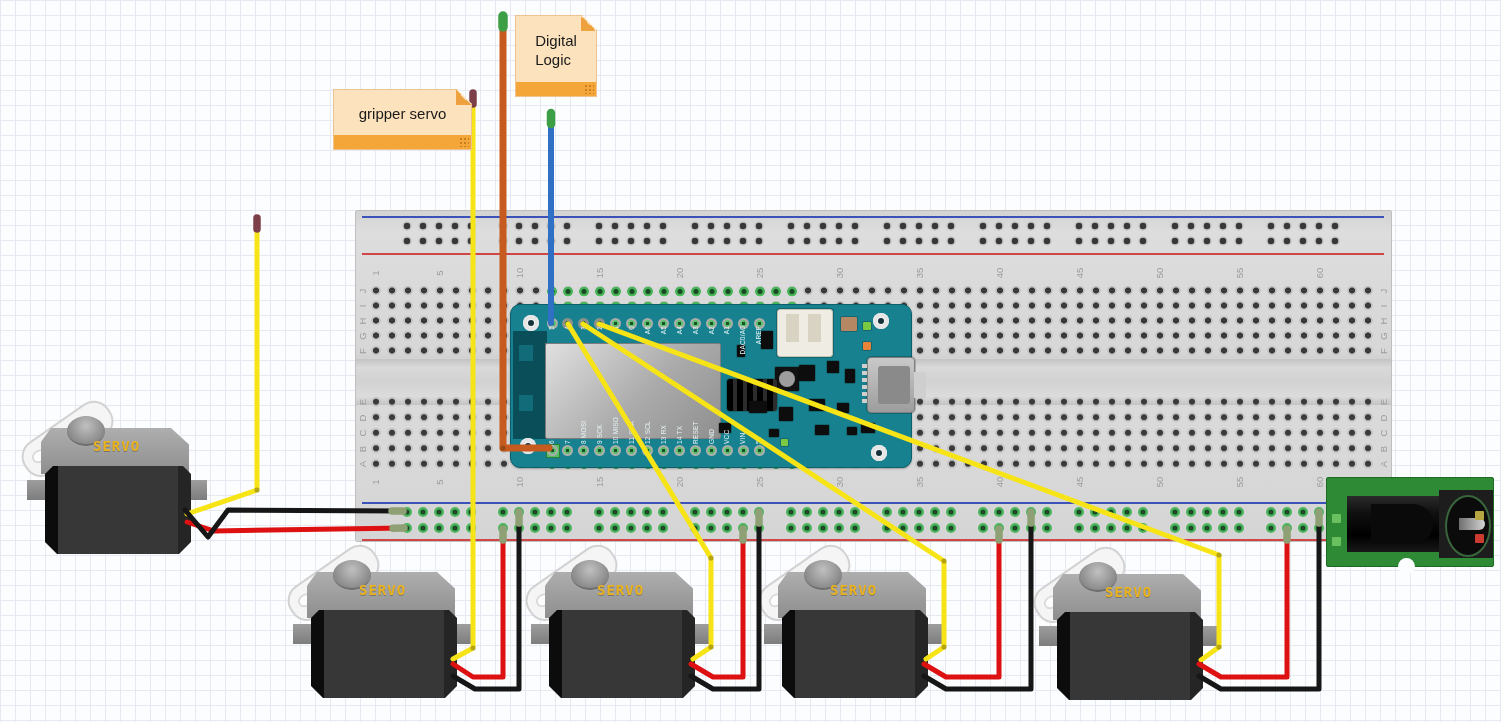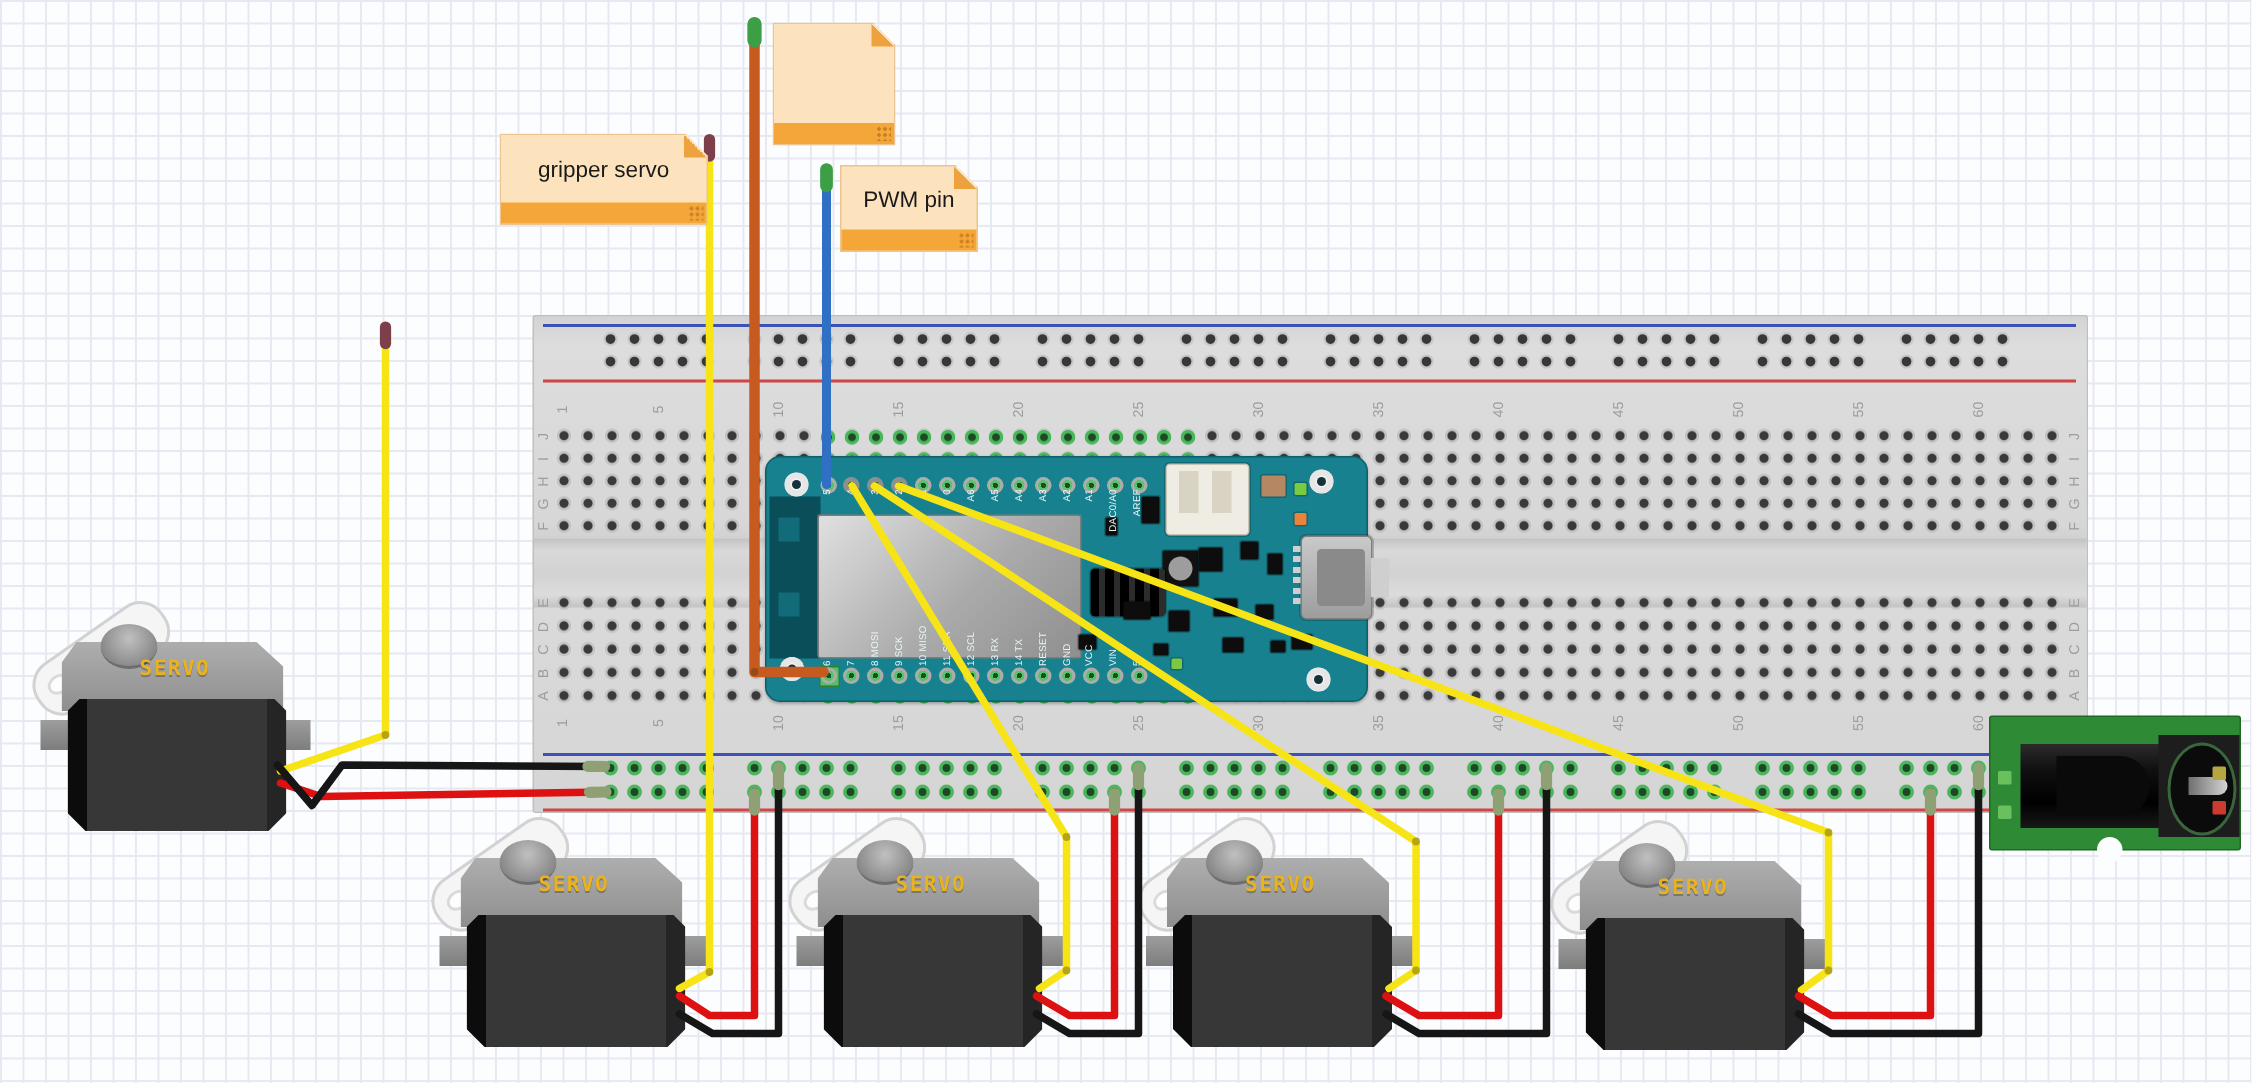--- a/index.html
+++ b/index.html
@@ -561,27 +561,22 @@
       <polyline points="924,676 946,689 1031,689 1031,512" fill="none" stroke="#161616" stroke-width="5" stroke-linecap="round" stroke-linejoin="round"></polyline>
       <line x1="1031" y1="523" x2="1031" y2="512" stroke="#8fa075" stroke-width="7.5" stroke-linecap="round"></line>
       <polyline points="1199,664 1221,677 1287,677 1287,529" fill="none" stroke="#dd1111" stroke-width="5" stroke-linecap="round" stroke-linejoin="round"></polyline>
       <line x1="1287" y1="540" x2="1287" y2="529" stroke="#8fa075" stroke-width="7.5" stroke-linecap="round"></line>
       <polyline points="1199,676 1221,689 1319,689 1319,512" fill="none" stroke="#161616" stroke-width="5" stroke-linecap="round" stroke-linejoin="round"></polyline>
       <line x1="1319" y1="523" x2="1319" y2="512" stroke="#8fa075" stroke-width="7.5" stroke-linecap="round"></line>
     </svg>
 
   <div class="note" style="left:515px;top:15px;width:80px;height:80px;">
     <div class="note-fold"></div>
-    <div class="note-footer">
-        <span class="note-grip"></span>
-      </div>
-  </div>
-  <div class="note" style="left:560px;top:110px;width:90px;height:56px;">
-    <div class="note-fold"></div>
-    <div class="note-text">PWM pin</div>
+    <div class="note-text">Digital
+Logic</div>
     <div class="note-footer">
         <span class="note-grip"></span>
       </div>
   </div>
   <div class="note" style="left:333px;top:89px;width:137px;height:59px;">
     <div class="note-fold"></div>
     <div class="note-text">gripper servo</div>
     <div class="note-footer">
         <span class="note-grip"></span>
       </div>

